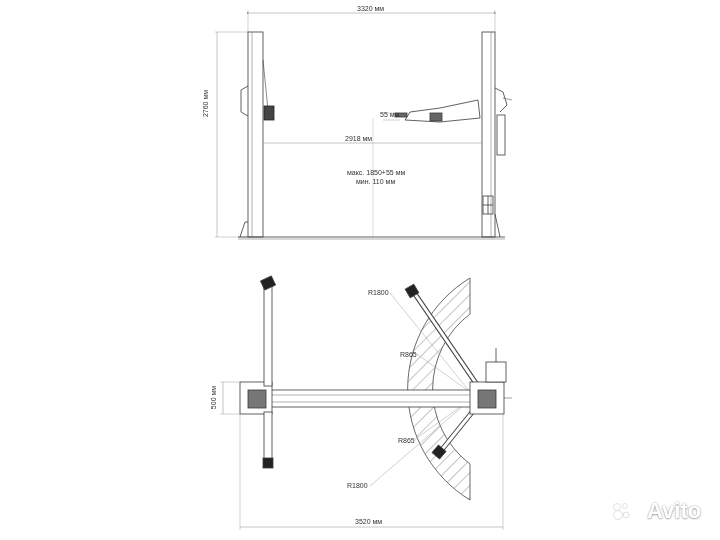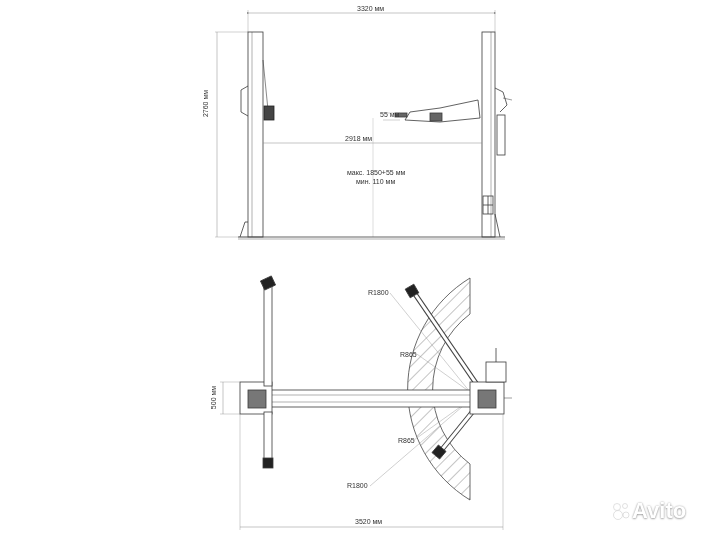--- a/index.html
+++ b/index.html
@@ -1,20 +1,20 @@
 <!DOCTYPE html>
 <html><head>
 <meta charset="utf-8">
 <style>
   html, body { margin:0; padding:0; background:#ffffff; }
   body { width:720px; height:540px; position:relative; overflow:hidden; font-family:"Liberation Sans", sans-serif; }
   #canvas { position:absolute; left:0; top:0; width:720px; height:540px; }
   .lbl { position:absolute; font-size:7px; color:#333; white-space:nowrap; font-family:"Liberation Sans", sans-serif; }
   .vert { transform: rotate(-90deg); transform-origin: center center; }
-  .watermark { position:absolute; left:612px; top:498px; display:flex; align-items:center; gap:0; }
+  .watermark { position:absolute; left:612px; top:498px; display:flex; align-items:center; gap:15px; }
   .wm-text { font-size:22px; font-weight:bold; color:#fff; text-shadow:0 0 2px rgba(0,0,0,0.35), 0 1px 2px rgba(0,0,0,0.25); font-family:"Liberation Sans", sans-serif; }
 </style>
 </head>
 <body>
 
 <svg id="canvas" viewBox="0 0 720 540" xmlns="http://www.w3.org/2000/svg">
   <defs>
     <pattern id="hatch" patternUnits="userSpaceOnUse" width="9" height="9" patternTransform="rotate(45)">
       <line x1="0" y1="0" x2="0" y2="9" stroke="#555" stroke-width="0.7"></line>
     </pattern>

